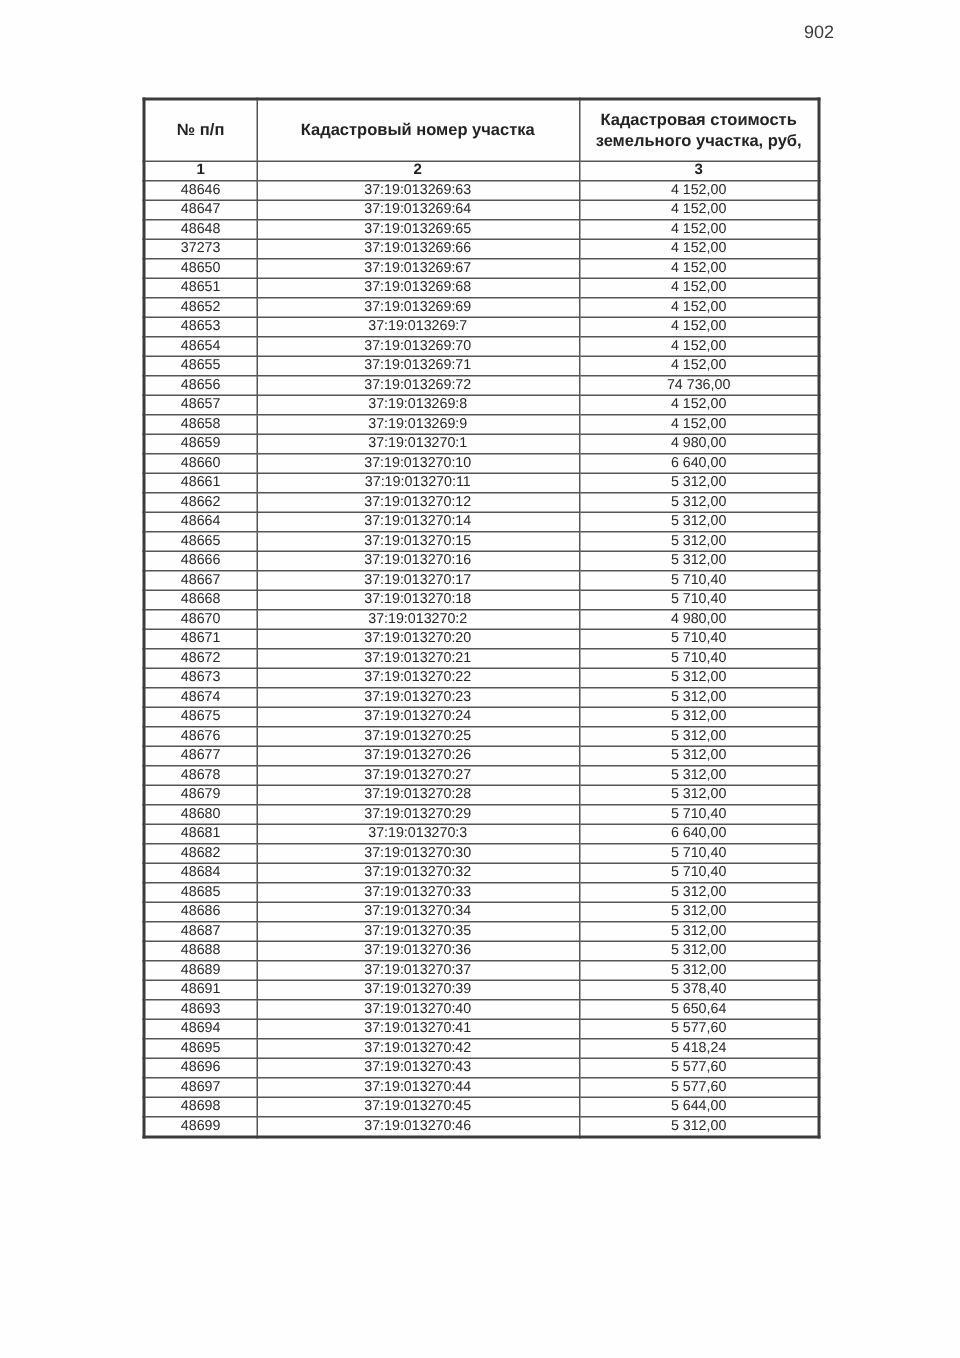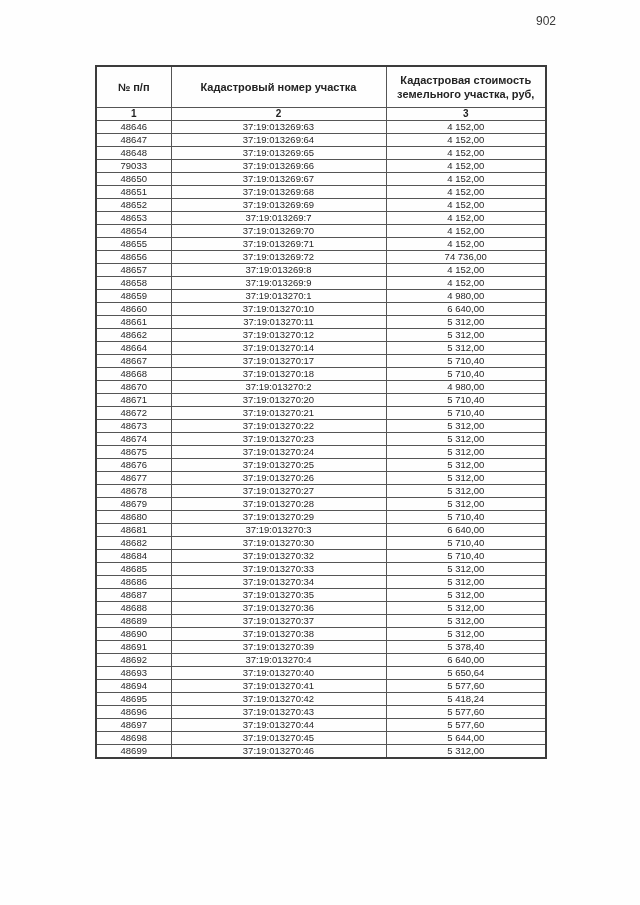--- a/index.html
+++ b/index.html
@@ -99,21 +99,21 @@
           <td class="data-cell">48647</td>
           <td class="data-cell">37:19:013269:64</td>
           <td class="data-cell">4 152,00</td>
         </tr>
         <tr>
           <td class="data-cell">48648</td>
           <td class="data-cell">37:19:013269:65</td>
           <td class="data-cell">4 152,00</td>
         </tr>
         <tr>
-          <td class="data-cell">79033</td>
+          <td class="data-cell">37273</td>
           <td class="data-cell">37:19:013269:66</td>
           <td class="data-cell">4 152,00</td>
         </tr>
         <tr>
           <td class="data-cell">48650</td>
           <td class="data-cell">37:19:013269:67</td>
           <td class="data-cell">4 152,00</td>
         </tr>
         <tr>
           <td class="data-cell">48651</td>
@@ -174,20 +174,30 @@
           <td class="data-cell">48662</td>
           <td class="data-cell">37:19:013270:12</td>
           <td class="data-cell">5 312,00</td>
         </tr>
         <tr>
           <td class="data-cell">48664</td>
           <td class="data-cell">37:19:013270:14</td>
           <td class="data-cell">5 312,00</td>
         </tr>
         <tr>
+          <td class="data-cell">48665</td>
+          <td class="data-cell">37:19:013270:15</td>
+          <td class="data-cell">5 312,00</td>
+        </tr>
+        <tr>
+          <td class="data-cell">48666</td>
+          <td class="data-cell">37:19:013270:16</td>
+          <td class="data-cell">5 312,00</td>
+        </tr>
+        <tr>
           <td class="data-cell">48667</td>
           <td class="data-cell">37:19:013270:17</td>
           <td class="data-cell">5 710,40</td>
         </tr>
         <tr>
           <td class="data-cell">48668</td>
           <td class="data-cell">37:19:013270:18</td>
           <td class="data-cell">5 710,40</td>
         </tr>
         <tr>
@@ -279,33 +289,23 @@
           <td class="data-cell">48688</td>
           <td class="data-cell">37:19:013270:36</td>
           <td class="data-cell">5 312,00</td>
         </tr>
         <tr>
           <td class="data-cell">48689</td>
           <td class="data-cell">37:19:013270:37</td>
           <td class="data-cell">5 312,00</td>
         </tr>
         <tr>
-          <td class="data-cell">48690</td>
-          <td class="data-cell">37:19:013270:38</td>
-          <td class="data-cell">5 312,00</td>
-        </tr>
-        <tr>
           <td class="data-cell">48691</td>
           <td class="data-cell">37:19:013270:39</td>
           <td class="data-cell">5 378,40</td>
-        </tr>
-        <tr>
-          <td class="data-cell">48692</td>
-          <td class="data-cell">37:19:013270:4</td>
-          <td class="data-cell">6 640,00</td>
         </tr>
         <tr>
           <td class="data-cell">48693</td>
           <td class="data-cell">37:19:013270:40</td>
           <td class="data-cell">5 650,64</td>
         </tr>
         <tr>
           <td class="data-cell">48694</td>
           <td class="data-cell">37:19:013270:41</td>
           <td class="data-cell">5 577,60</td>

